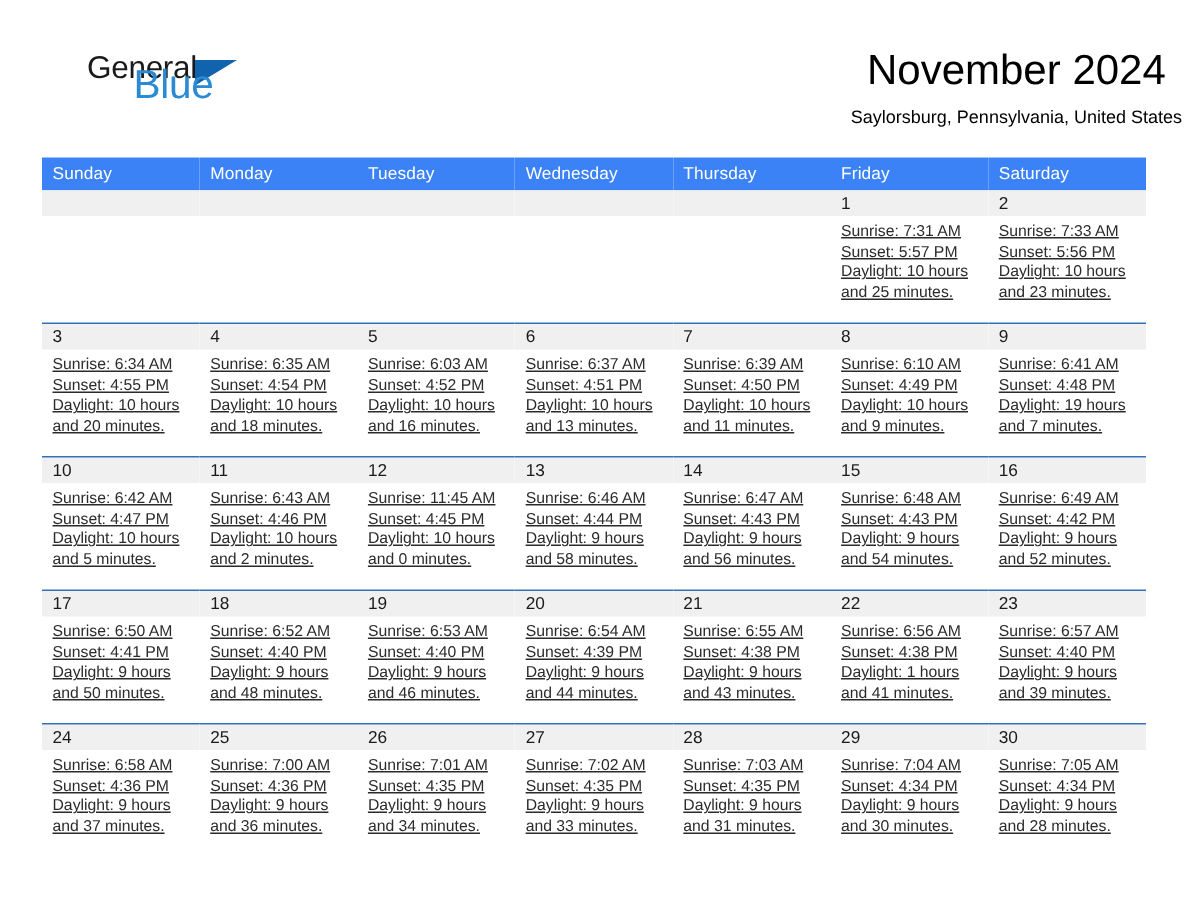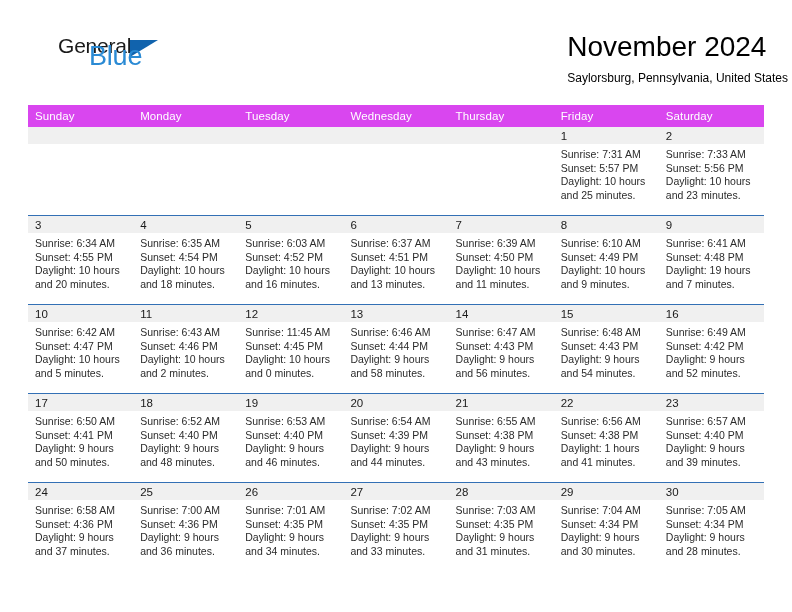--- a/index.html
+++ b/index.html
@@ -63,21 +63,21 @@
     font-size: 27px;
     letter-spacing: -0.2px;
     color: #2a8ad4;
     line-height: 24px;
   }
 
   .title-block {
     position: absolute;
     right: 0;
     top: 0;
-    text-align: left;
+    text-align: center;
   }
   .cal-title {
     font-size: 28px;
     color: #000000;
     line-height: 34px;
     white-space: nowrap;
   }
   .cal-location {
     margin-top: 5px;
     font-size: 12px;
@@ -89,21 +89,21 @@
   
   .calendar {
     position: absolute;
     left: 28px;
     top: 105px;
     width: 736px;
     border-collapse: collapse;
     table-layout: fixed;
   }
   .calendar th {
-    background: #d946ef;
+    background: #3b82f6;
     color: #ffffff;
     font-size: 11.5px;
     font-weight: normal;
     text-align: left;
     padding: 5px 0 5px 7px;
     height: 11px;
     border: none;
     letter-spacing: 0.1px;
   }
   .calendar td {
@@ -131,20 +131,21 @@
     line-height: 16px;
   }
   .daycell.empty .daynum-band {
     background: #f0f0f0;
   }
   .day-info {
     padding: 4px 6px 0 7px;
     font-size: 10.5px;
     line-height: 13.6px;
     color: #2b2b2b;
+    text-decoration: underline;
   }
   .day-info div {
     white-space: nowrap;
   }
   .day-info .dl {
     white-space: normal;
   }
 </style>
 </head>
 <body>

